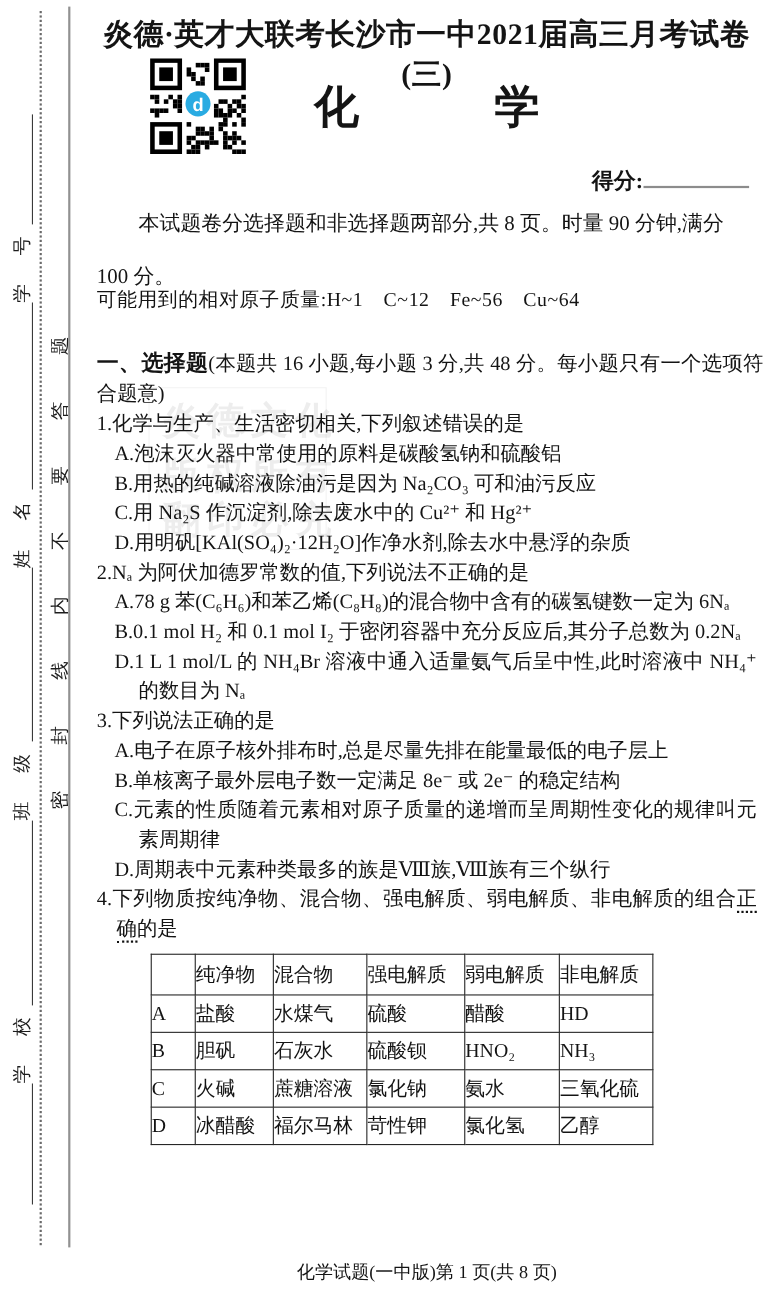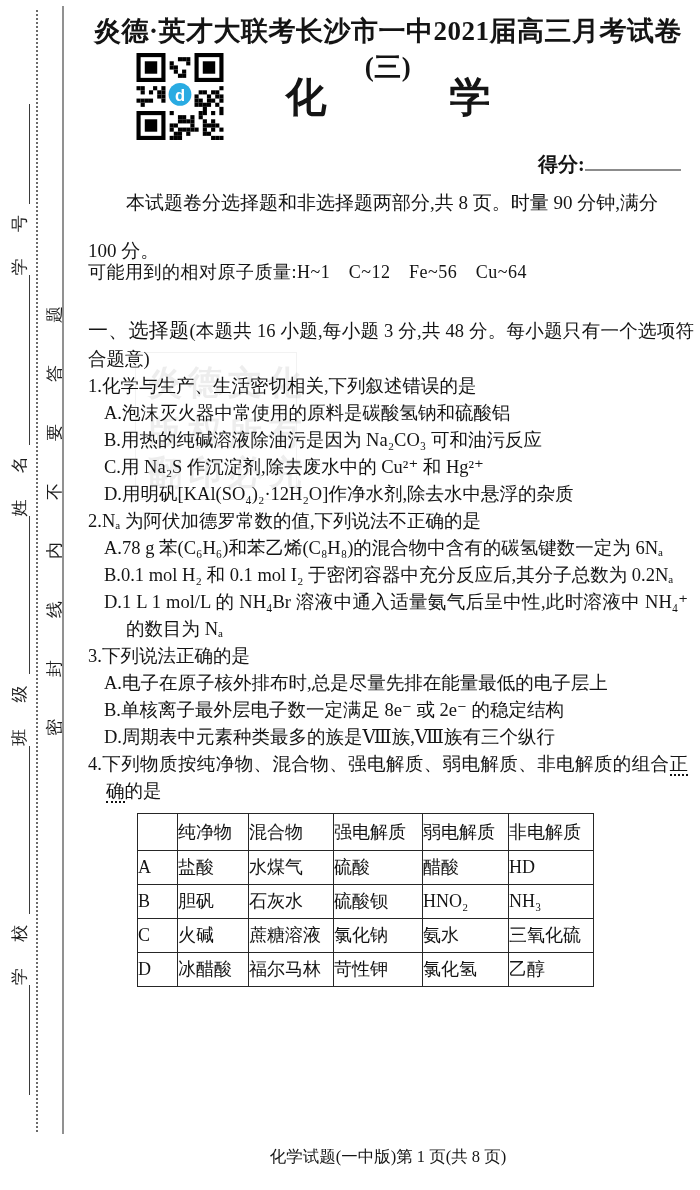--- a/index.html
+++ b/index.html
@@ -29,21 +29,21 @@
   .score .line{display:inline-block;width:96px;height:15px;border-bottom:2px solid #8c8c8c;}
 
   
   .intro1{position:absolute;top:190px;left:88px;width:608px;font-size:19px;text-indent:2em;}
   .intro2{position:absolute;top:238px;left:88px;font-size:19px;}
   .atomic{position:absolute;top:260px;left:88px;font-size:18px;letter-spacing:0.5px;}
 
   
   .section-head{position:absolute;top:316px;left:88px;width:606px;font-size:18.5px;
                 line-height:28px;text-align:justify;}
-  .section-head .bold{font-size:20px;font-weight:normal;margin-top:37px;}
+  .section-head .bold{font-size:20px;font-weight:bold;margin-top:37px;}
 
   
   .qs{position:absolute;top:352px;left:88px;width:600px;font-size:18.5px;
       line-height:27px;text-align:justify;margin-top:21px;}
   .stem{padding-left:18px;text-indent:-18px;}
   .opt{margin-left:16px;padding-left:22px;text-indent:-22px;}
   .emph{border-bottom:2px dotted #111;padding-bottom:0px;}
 
   
   table.q4{border-collapse:collapse;margin:8px 0 0 49px;width:456px;table-layout:fixed;
@@ -229,20 +229,21 @@
       <div class="stem"><span>2.</span><span>Nₐ 为阿伏加德罗常数的值,下列说法不正确的是</span></div>
       <div class="opt"><span>A.</span><span>78 g 苯(C₆H₆)和苯乙烯(C₈H₈)的混合物中含有的碳氢键数一定为 6Nₐ</span></div>
       <div class="opt"><span>B.</span><span>0.1 mol H₂ 和 0.1 mol I₂ 于密闭容器中充分反应后,其分子总数为 0.2Nₐ</span></div>
       <div class="opt"><span>D.</span><span>1 L 1 mol/L 的 NH₄Br 溶液中通入适量氨气后呈中性,此时溶液中 NH₄⁺ 的数目为 Nₐ</span></div>
     </div>
 
     <div class="q">
       <div class="stem"><span>3.</span><span>下列说法正确的是</span></div>
       <div class="opt"><span>A.</span><span>电子在原子核外排布时,总是尽量先排在能量最低的电子层上</span></div>
       <div class="opt"><span>B.</span><span>单核离子最外层电子数一定满足 8e⁻ 或 2e⁻ 的稳定结构</span></div>
+      <div class="opt"><span>C.</span><span>元素的性质随着元素相对原子质量的递增而呈周期性变化的规律叫元素周期律</span></div>
       <div class="opt"><span>D.</span><span>周期表中元素种类最多的族是Ⅷ族,Ⅷ族有三个纵行</span></div>
     </div>
 
     <div class="q">
       <div class="stem"><span>4.</span><span>下列物质按纯净物、混合物、强电解质、弱电解质、非电解质的组合</span><span class="emph">正确</span><span>的是</span></div>
 
       <table class="q4">
         <colgroup>
             <col style="width:40px">
             <col style="width:71px">

